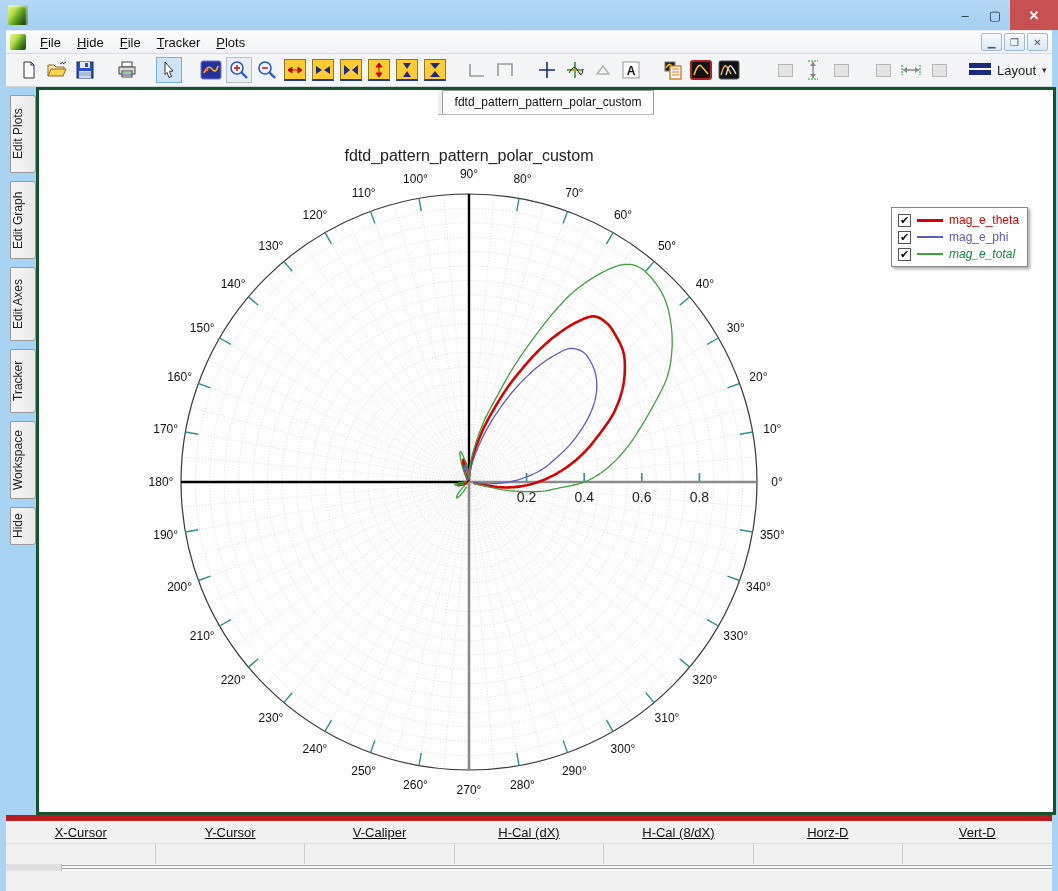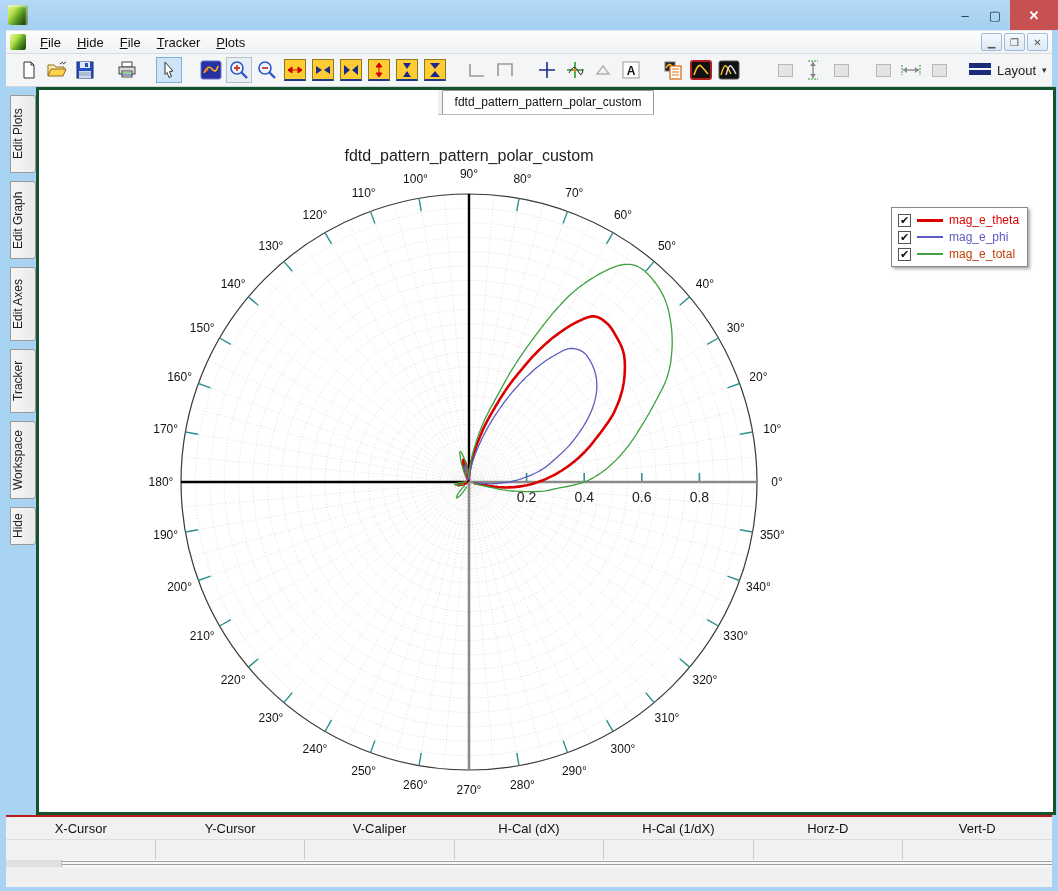--- a/index.html
+++ b/index.html
@@ -46,21 +46,21 @@
   .tab { background:#fff; border:1px solid #999; border-bottom:none; border-radius:2px 2px 0 0; font-size:12px; color:#111; padding:4px 12px 5px 12px; margin-left:4px; }
 
   .plot { position:relative; flex:1; background:#fff; overflow:hidden; }
   .chart-title { position:absolute; top:32px; left:0; width:860px; text-align:center; font-size:16px; color:#222; }
   .legend { position:absolute; left:852px; top:92px; background:#fff; border:1px solid #888; box-shadow:2px 2px 3px rgba(0,0,0,.35); padding:5px 8px 5px 6px; display:flex; flex-direction:column; gap:3px; }
   .legend-row { display:flex; align-items:center; gap:6px; font-size:12px; }
   .cbx { width:13px; height:13px; border:1px solid #555; background:#fff; font-size:11px; line-height:11px; text-align:center; color:#111; }
   .lg-line { width:26px; height:0; border-top:2px solid #000; }
 
   
-  .statusbar { margin:0 6px; background:#f1f1f1; border-top:2px solid #b91c1c; }
+  .statusbar { margin:0 6px; background:#f1f1f1; border-top:6px solid #b91c1c;text-decoration:underline; }
   .status-head { display:flex; height:22px; align-items:center; }
   .status-head div { flex:1; text-align:center; font-size:13px; color:#111; }
   .status-vals { display:flex; height:21px; border-top:1px solid #ddd; }
   .status-vals div { flex:1; border-left:1px solid #ccc; font-size:12px; color:#333; }
   .status-vals div:first-child { border-left:none; }
 
   .gripper { margin:0 6px; height:7px; background:#e9e9e9; display:flex; }
   .grip-box { width:56px; background:#e0e0e0; border-right:1px solid #bbb; }
   .grip-lines { flex:1; background:repeating-linear-gradient(#f8f8f8 0 1px,#9f9f9f 1px 2px,#f8f8f8 2px 3px); }
   .footer-gray { margin:0 6px; height:20px; background:#f0f0f0; }
@@ -498,34 +498,34 @@
             <span id="lg-label-0" style="color: rgb(221, 0, 0);">mag_e_theta</span>
           </div>
           <div class="legend-row">
             <span class="cbx">✔</span>
             <span class="lg-line" id="lg-line-1" style="border-top-color: rgb(91, 91, 192); border-top-width: 2px;"></span>
             <span id="lg-label-1" style="color: rgb(91, 91, 192);">mag_e_phi</span>
           </div>
           <div class="legend-row">
             <span class="cbx">✔</span>
             <span class="lg-line" id="lg-line-2" style="border-top-color: rgb(63, 160, 63); border-top-width: 2px;"></span>
-            <span id="lg-label-2" style="color: #c2410c;">mag_e_total</span>
+            <span id="lg-label-2" style="color: #15803d; font-style: italic;">mag_e_total</span>
           </div>
         </div>
       </div>
     </div>
   </div>
 
   <div class="statusbar">
     <div class="status-head">
       <div>X-Cursor</div>
       <div>Y-Cursor</div>
       <div>V-Caliper</div>
       <div>H-Cal (dX)</div>
-      <div>H-Cal (1/dX)</div>
+      <div>H-Cal (8/dX)</div>
       <div>Horz-D</div>
       <div>Vert-D</div>
     </div>
     <div class="status-vals">
       <div></div>
       <div></div>
       <div></div>
       <div></div>
       <div></div>
       <div></div>

